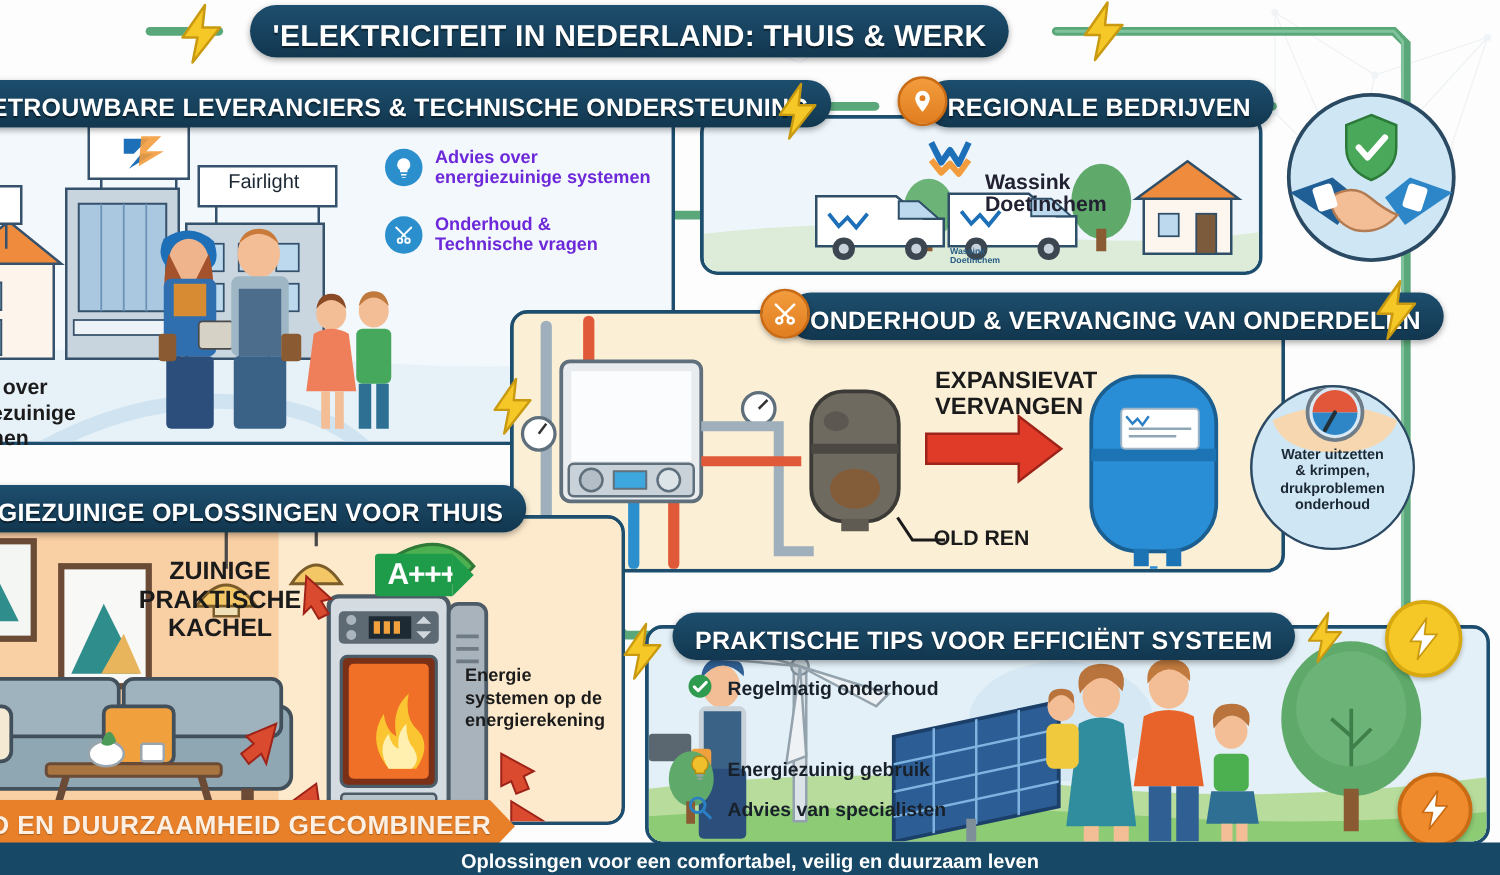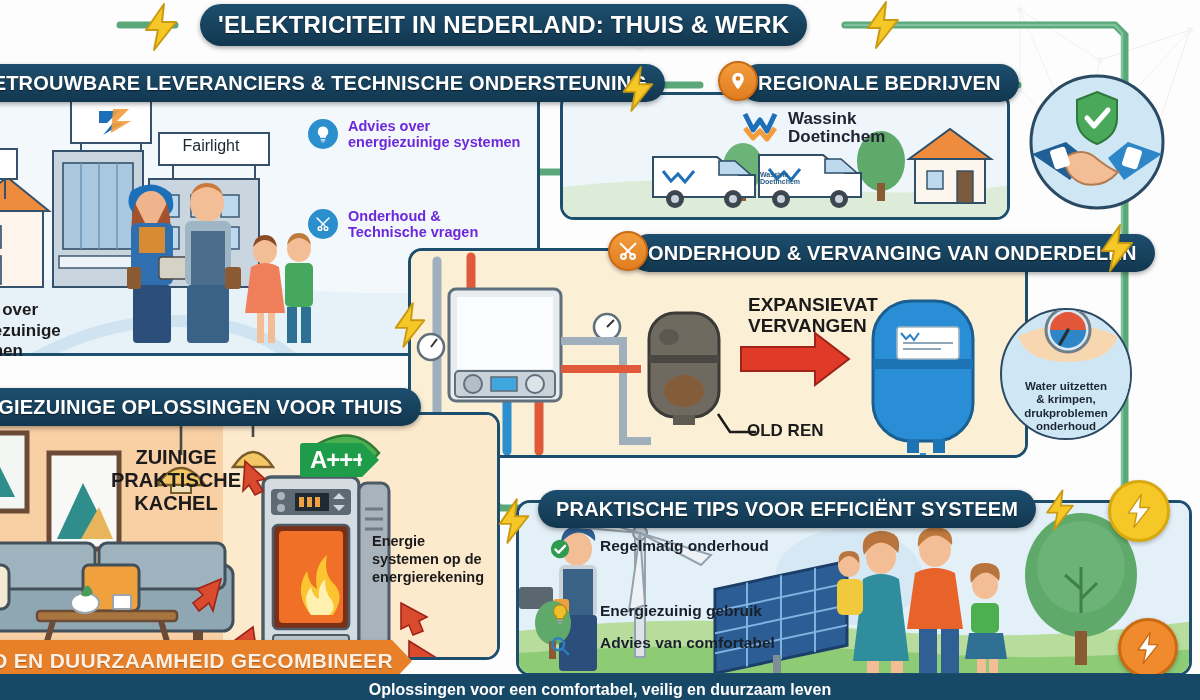--- a/index.html
+++ b/index.html
@@ -18,25 +18,25 @@
 
   
   .netbg { position: absolute; inset: 0; opacity: .5; }
 
   
   .pipes { position: absolute; inset: 0; }
 
   
   .pill {
     position: absolute;
-    display: flex; align-items: center;
+    display: flex; 
     background: linear-gradient(180deg,#1d4e6e 0%, #12374f 100%);
     border-radius: 22px;
     box-shadow: 0 2px 5px rgba(0,0,0,.35);
-    padding: 0 18px;
+    padding: 12px 18px;
     height: 38px;
     white-space: nowrap;
     z-index: 30;
   }
   .pill span.t {
     color: #fff;
     font-weight: bold;
     font-size: 20px;
     letter-spacing: .2px;
     text-shadow: 0 1px 1px rgba(0,0,0,.5);
@@ -76,21 +76,21 @@
   .bullet { position: absolute; display: flex; align-items: center; gap: 10px; z-index: 26; }
   .bullet .bdot {
     width: 30px; height: 30px; flex: 0 0 30px;
     border-radius: 50%;
     background: #2b8fce;
     display: flex; align-items: center; justify-content: center;
     color: #fff; font-size: 15px;
   }
   .bullet .blbl { font-size: 14.5px; font-weight: bold; line-height: 1.12; color: #6d28d9; }
 
-  .tiprow { position: absolute; display: flex; align-items: flex-start; gap: 28px; z-index: 26; }
+  .tiprow { position: absolute; display: flex; align-items: flex-end; gap: 10px; z-index: 26; }
   .tiprow .ticon { width: 24px; height: 24px; flex: 0 0 24px; display:flex; align-items:center; justify-content:center;}
   .tiprow .tlbl { font-size: 15.5px; font-weight: bold; color: #18202a; }
 
   
   .ribbon {
     position: absolute;
     background: #e8802a;
     height: 42px;
     display: flex; align-items: center;
     padding-left: 14px;
@@ -118,32 +118,32 @@
     color: #fff; font-size: 16px; font-weight: bold; margin-top: 7px;
   }
 
   
   .chip {
     position: absolute; background: #fff; border: 2px solid #5b6570;
     border-radius: 3px; display:flex; align-items:center; justify-content:center;
     font-size: 12px; font-weight: normal; color:#1b2733; z-index: 22;
   }
 
-  .brandtext { position: absolute; z-index: 26; font-weight: bold; color:#223; line-height:1.05; }
+  .brandtext { position: absolute; z-index: 26; font-weight: bold; color:#223; line-height:1.05;margin-top:27px; }
 
   
   .callout {
     position: absolute; border-radius: 50%;
     background: #cfe6f4; border: 2px solid #2c4a63;
     display:flex; flex-direction:column; align-items:center; justify-content:flex-end;
     text-align:center; z-index: 28; overflow:hidden;
   }
   .callout .ctext {
     font-size: 11.5px; font-weight: bold; color:#1b2733; line-height:1.18;
-    padding: 0 6px 4px; position: relative; z-index: 3;
+    padding: 0 6px 26px; position: relative; z-index: 3;
   }
 
   .energylabel {
     position: absolute; background:#1f9c4a; height: 34px;
     display:flex; align-items:center; padding-left:10px; z-index: 27;
     border-radius: 3px 0 0 3px;
   }
   .energylabel span { color:#fff; font-weight:bold; font-size:24px; letter-spacing:-1px;}
   .energylabel::after {
     content:""; position:absolute; right:-17px; top:0;
@@ -304,21 +304,21 @@
     <div class="bdot">
       <svg width="18" height="18" viewBox="0 0 24 24" fill="#fff">
           <path d="M12 2a7 7 0 0 0-4 12.7V17h8v-2.3A7 7 0 0 0 12 2Zm-3 17h6v1.5H9Zm1 3h4v1h-4Z"></path>
         </svg>
     </div>
     <div class="blbl">
       <div>Advies over</div>
       <div>energiezuinige systemen</div>
     </div>
   </div>
-  <div class="bullet" style="left:308px; top:172px;margin-top:36px;">
+  <div class="bullet" style="left:308px; top:172px;">
     <div class="bdot">
       <svg width="18" height="18" viewBox="0 0 24 24" fill="none" stroke="#fff" stroke-width="2" stroke-linecap="round">
         <path d="M4 4 L14 14"></path>
           <path d="M20 4 L10 14"></path>
           <circle cx="16" cy="18" r="2.4"></circle>
           <circle cx="8" cy="18" r="2.4"></circle>
       </svg>
     </div>
     <div class="blbl">
       <div>Onderhoud &amp;</div>
@@ -667,21 +667,21 @@
     </span>
     <span class="tlbl">Energiezuinig gebruik</span>
   </div>
   <div class="tiprow" style="left:548px; top:634px;">
     <span class="ticon">
       <svg width="22" height="22" viewBox="0 0 24 24" fill="none" stroke="#2b7fc4" stroke-width="2.6">
           <circle cx="10" cy="10" r="6.4"></circle>
           <line x1="15" y1="15" x2="21" y2="21" stroke-linecap="round"></line>
         </svg>
     </span>
-    <span class="tlbl">Advies van comfortabel</span>
+    <span class="tlbl">Advies van specialisten</span>
   </div>
 
   <svg class="bolt" style="position:absolute;left:140px;top:2px;z-index:35;" width="42" height="50" viewBox="0 0 42 50">
     <path d="M24 2 L6 28 h12 L14 48 L36 20 H22 Z" fill="#f5c827" stroke="#c99a10" stroke-width="2" stroke-linejoin="round"></path>
   </svg>
   <svg style="position:absolute;left:862px;top:0px;z-index:35;" width="42" height="50" viewBox="0 0 42 50">
     <path d="M24 2 L6 28 h12 L14 48 L36 20 H22 Z" fill="#f5c827" stroke="#c99a10" stroke-width="2" stroke-linejoin="round"></path>
   </svg>
   <svg style="position:absolute;left:618px;top:64px;z-index:35;" width="40" height="50" viewBox="0 0 42 50">
     <path d="M24 2 L6 28 h12 L14 48 L36 20 H22 Z" fill="#f5c827" stroke="#c99a10" stroke-width="2" stroke-linejoin="round"></path>

